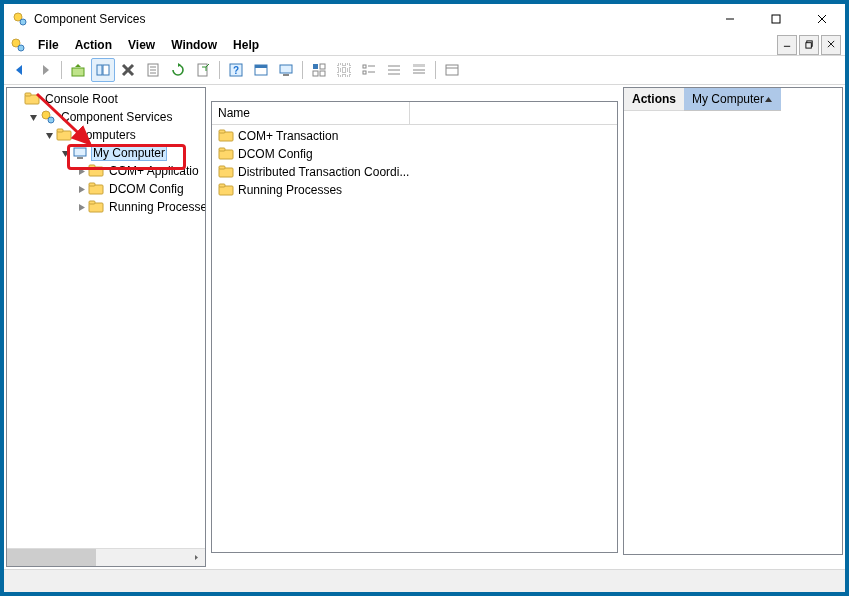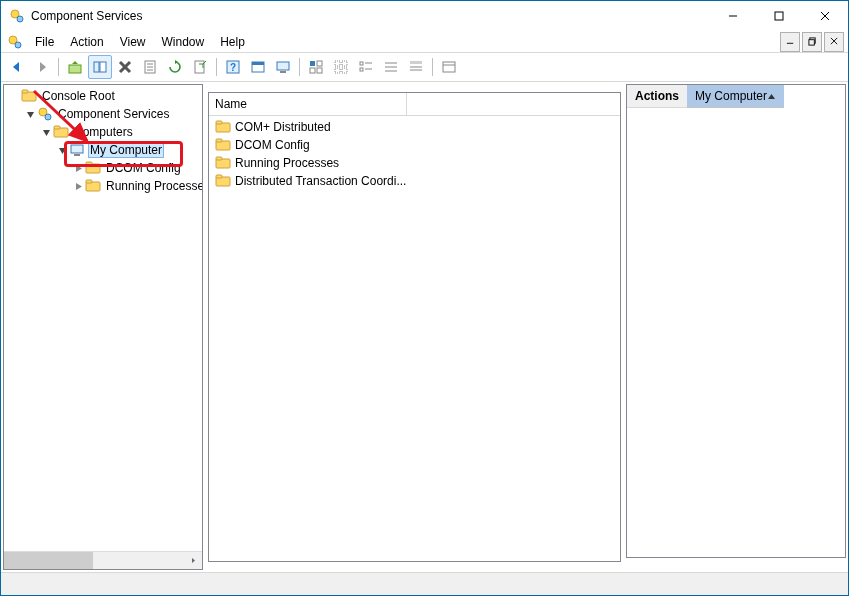--- a/index.html
+++ b/index.html
@@ -1,25 +1,25 @@
 <!DOCTYPE html>
 <html><head>
 <meta charset="utf-8">
 <style>
 html,body{margin:0;padding:0;font-family:"Segoe UI",Tahoma,sans-serif;font-size:12px;color:#000;background:#fff;}
-.window{width:849px;height:596px;border:1px solid #0369a1;box-sizing:border-box;display:flex;flex-direction:column;position:relative;overflow:hidden;}
+.window{width:849px;height:596px;border:4px solid #0369a1;box-sizing:border-box;display:flex;flex-direction:column;position:relative;overflow:hidden;}
 .titlebar{height:30px;display:flex;align-items:center;padding-left:8px;background:#fff;}
 .title-icon{width:16px;height:16px;margin-right:6px;display:flex;align-items:center;justify-content:center;}
 .title-text{flex:1;font-size:12px;}
 .win-controls{display:flex;height:100%;}
 .win-btn{width:46px;display:flex;align-items:center;justify-content:center;cursor:default;}
 .win-btn svg{width:10px;height:10px;}
 .menubar{height:21px;display:flex;align-items:center;padding-left:6px;background:#fff;}
 .menubar .app-icon{width:16px;height:16px;margin-right:4px;}
-.menu-item{padding:2px 8px;cursor:default;}
+.menu-item{padding:2px 8px;cursor:default;font-weight:bold;}
 .mdi-controls{margin-left:auto;display:flex;gap:2px;padding-right:4px;}
 .mdi-btn{width:18px;height:18px;border:1px solid #b0b0b0;background:#f0f0f0;display:flex;align-items:center;justify-content:center;}
 .mdi-btn svg{width:9px;height:9px;}
 .rule{border-top:1px solid #d8d8d8;}
 .toolbar{height:28px;display:flex;align-items:center;padding:0 4px;gap:1px;}
 .tb-btn{width:22px;height:22px;border:1px solid transparent;display:flex;align-items:center;justify-content:center;border-radius:2px;}
 .tb-sep{width:1px;height:18px;background:#c0c0c0;margin:0 3px;}
 .content{flex:1;display:flex;min-height:0;border-top:1px solid #d8d8d8;}
 .tree-pane{width:198px;border:1px solid #828790;margin:2px 0 2px 2px;display:flex;flex-direction:column;overflow:hidden;position:relative;background:#fff;}
 .tree-scroll{flex:1;overflow:hidden;position:relative;}
@@ -29,21 +29,21 @@
 .tw{width:12px;height:12px;display:flex;align-items:center;justify-content:center;margin-right:1px;flex:none}
 .tw svg{width:9px;height:9px;}
 .ticon{width:16px;height:16px;margin-right:3px;flex:none}
 .tlabel{padding:1px 2px;}
 .sel{background:#cde8ff;border:1px solid #7eb4ea;padding:0 1px;}
 .hscroll{height:17px;background:#f0f0f0;border-top:1px solid #dcdcdc;display:flex;align-items:center;position:relative;}
 .hscroll .thumb{position:absolute;left:0;top:0;height:100%;width:45%;background:#cdcdcd;}
 .hscroll .arrow{width:17px;height:100%;display:flex;align-items:center;justify-content:center;position:absolute;top:0;}
 .hscroll .arrow.right{right:0;}
 .splitter{width:5px;cursor:col-resize;}
-.center-pane{flex:1;border:1px solid #828790;margin:10px 0;display:flex;flex-direction:column;overflow:hidden;}
+.center-pane{flex:1;border:1px solid #828790;margin:16px 0;display:flex;flex-direction:column;overflow:hidden;}
 .col-header{height:22px;border-bottom:1px solid #d8d8d8;display:flex;align-items:center;}
 .col-header .col{padding:0 6px;height:100%;display:flex;align-items:center;border-right:1px solid #d8d8d8;}
 .list{padding:2px 0;}
 .list-row{display:flex;align-items:center;height:18px;padding-left:6px;}
 .list-row .ticon{margin-right:4px;}
 .actions-pane{width:218px;border:1px solid #828790;margin:2px 2px 14px 0;display:flex;flex-direction:row;overflow:hidden;}
 .actions-title{height:22px;background:#f0f0f0;border-bottom:1px solid #d8d8d8;font-weight:bold;display:flex;align-items:center;padding:0 8px;}
 .actions-sub{height:22px;background:#aec8e8;border-bottom:1px solid #c5c5c5;display:flex;align-items:center;padding:0 8px;justify-content:space-between;}
 .actions-item{height:22px;display:flex;align-items:center;justify-content:space-between;padding:0 8px 0 24px;}
 .statusbar{height:22px;border-top:1px solid #d8d8d8;background:#f0f0f0;}
@@ -306,20 +306,34 @@
                         <svg viewBox="0 0 9 9">
                           <path d="M2 1 L8 4.5 L2 8 Z" fill="#888"></path>
                         </svg>
                       </span>
                     <span class="ticon folder-icon">
                         <svg viewBox="0 0 16 16">
                           <rect x="1" y="4" width="14" height="9" rx="1"></rect>
                           <rect x="1" y="2" width="6" height="3" rx="1"></rect>
                         </svg>
                       </span>
+                    <span class="tlabel">COM+ Applicatio</span>
+                  </div>
+                  <div class="tree-row">
+                    <span class="tw">
+                        <svg viewBox="0 0 9 9">
+                          <path d="M2 1 L8 4.5 L2 8 Z" fill="#888"></path>
+                        </svg>
+                      </span>
+                    <span class="ticon folder-icon">
+                        <svg viewBox="0 0 16 16">
+                          <rect x="1" y="4" width="14" height="9" rx="1"></rect>
+                          <rect x="1" y="2" width="6" height="3" rx="1"></rect>
+                        </svg>
+                      </span>
                     <span class="tlabel">DCOM Config</span>
                   </div>
                   <div class="tree-row">
                     <span class="tw">
                         <svg viewBox="0 0 9 9">
                           <path d="M2 1 L8 4.5 L2 8 Z" fill="#888"></path>
                         </svg>
                       </span>
                     <span class="ticon folder-icon">
                         <svg viewBox="0 0 16 16">
@@ -359,48 +373,48 @@
           </div>
       </div>
       <div class="list">
         <div class="list-row">
           <span class="ticon folder-icon">
               <svg viewBox="0 0 16 16">
                 <rect x="1" y="4" width="14" height="9" rx="1"></rect>
                 <rect x="1" y="2" width="6" height="3" rx="1"></rect>
               </svg>
             </span>
-          <span>COM+ Distributed</span>
+          <span>COM+ Transaction</span>
         </div>
         <div class="list-row">
           <span class="ticon folder-icon">
               <svg viewBox="0 0 16 16">
                 <rect x="1" y="4" width="14" height="9" rx="1"></rect>
                 <rect x="1" y="2" width="6" height="3" rx="1"></rect>
               </svg>
             </span>
           <span>DCOM Config</span>
         </div>
         <div class="list-row">
           <span class="ticon folder-icon">
               <svg viewBox="0 0 16 16">
                 <rect x="1" y="4" width="14" height="9" rx="1"></rect>
                 <rect x="1" y="2" width="6" height="3" rx="1"></rect>
               </svg>
             </span>
-          <span>Running Processes</span>
+          <span>Distributed Transaction Coordi...</span>
         </div>
         <div class="list-row">
           <span class="ticon folder-icon">
               <svg viewBox="0 0 16 16">
                 <rect x="1" y="4" width="14" height="9" rx="1"></rect>
                 <rect x="1" y="2" width="6" height="3" rx="1"></rect>
               </svg>
             </span>
-          <span>Distributed Transaction Coordi...</span>
+          <span>Running Processes</span>
         </div>
       </div>
     </div>
 
     <div class="splitter"></div>
 
     <div class="actions-pane">
       <div class="actions-title">Actions</div>
       <div class="actions-sub">
         <span>My Computer</span>

